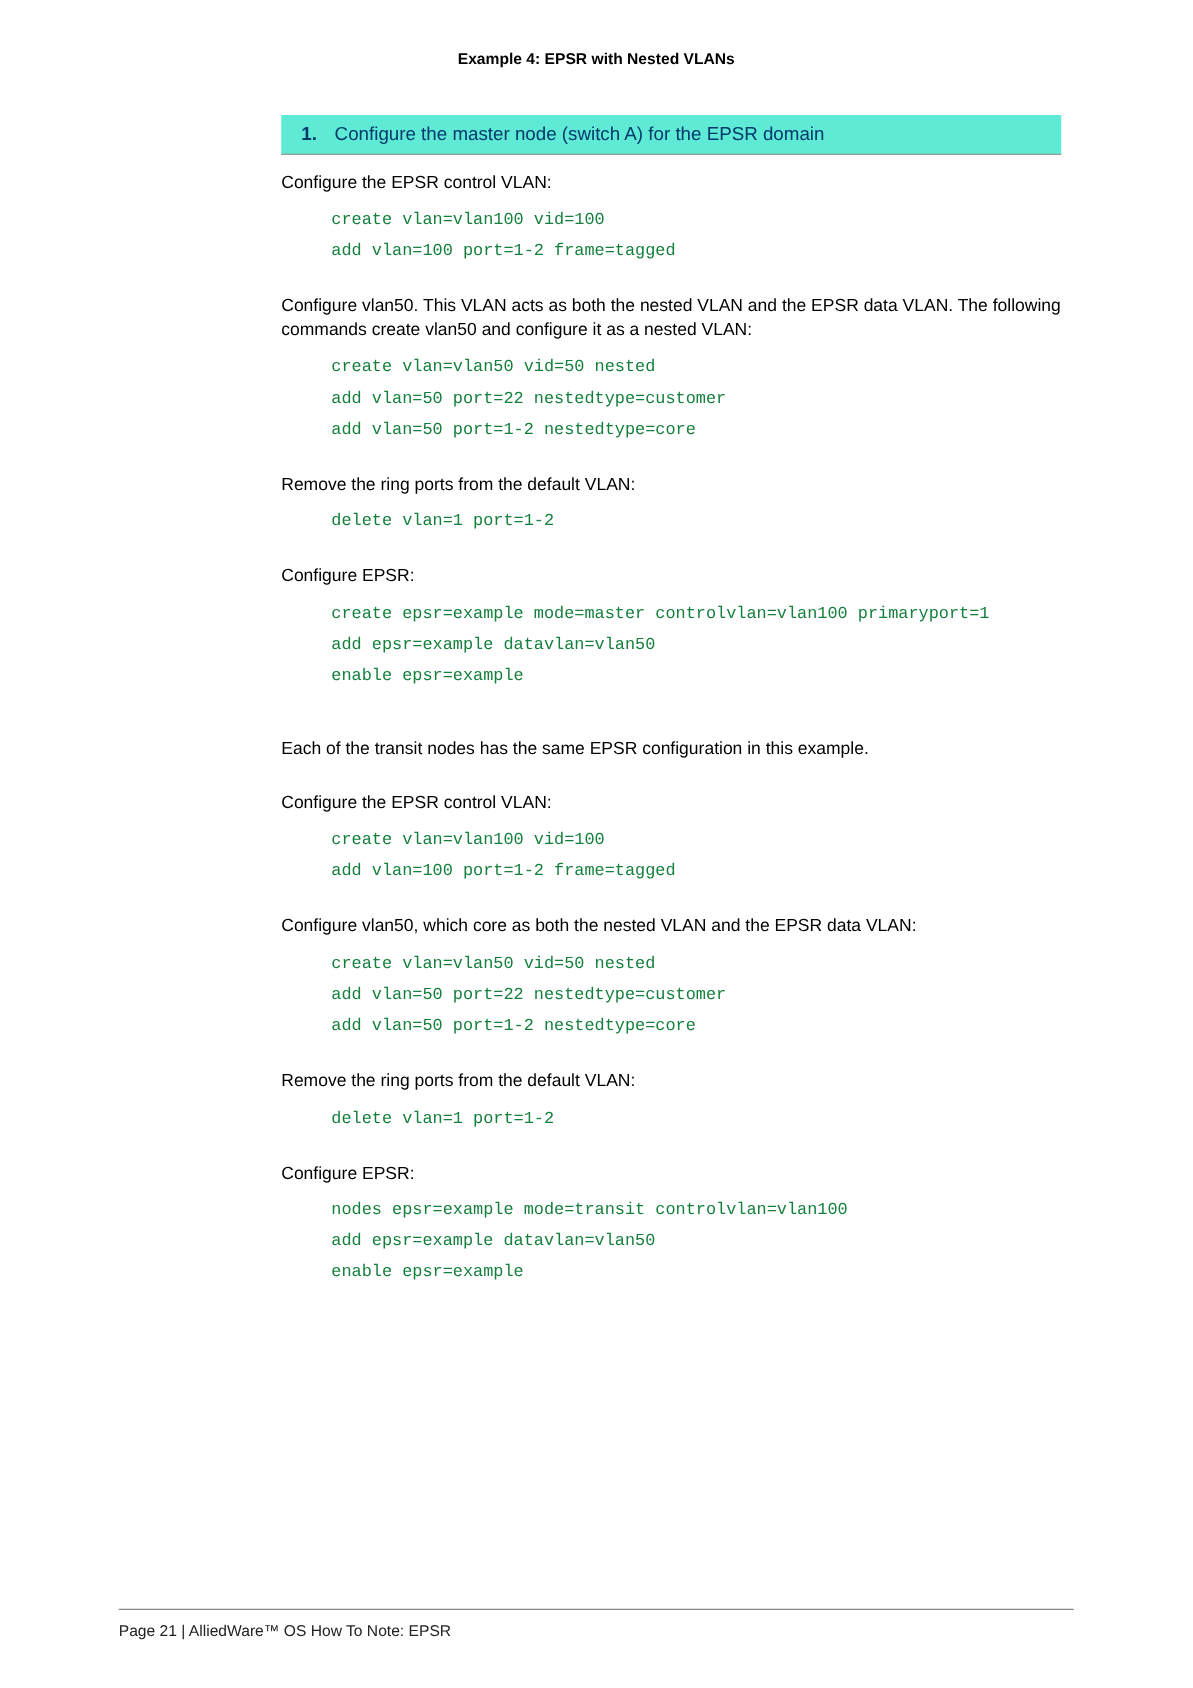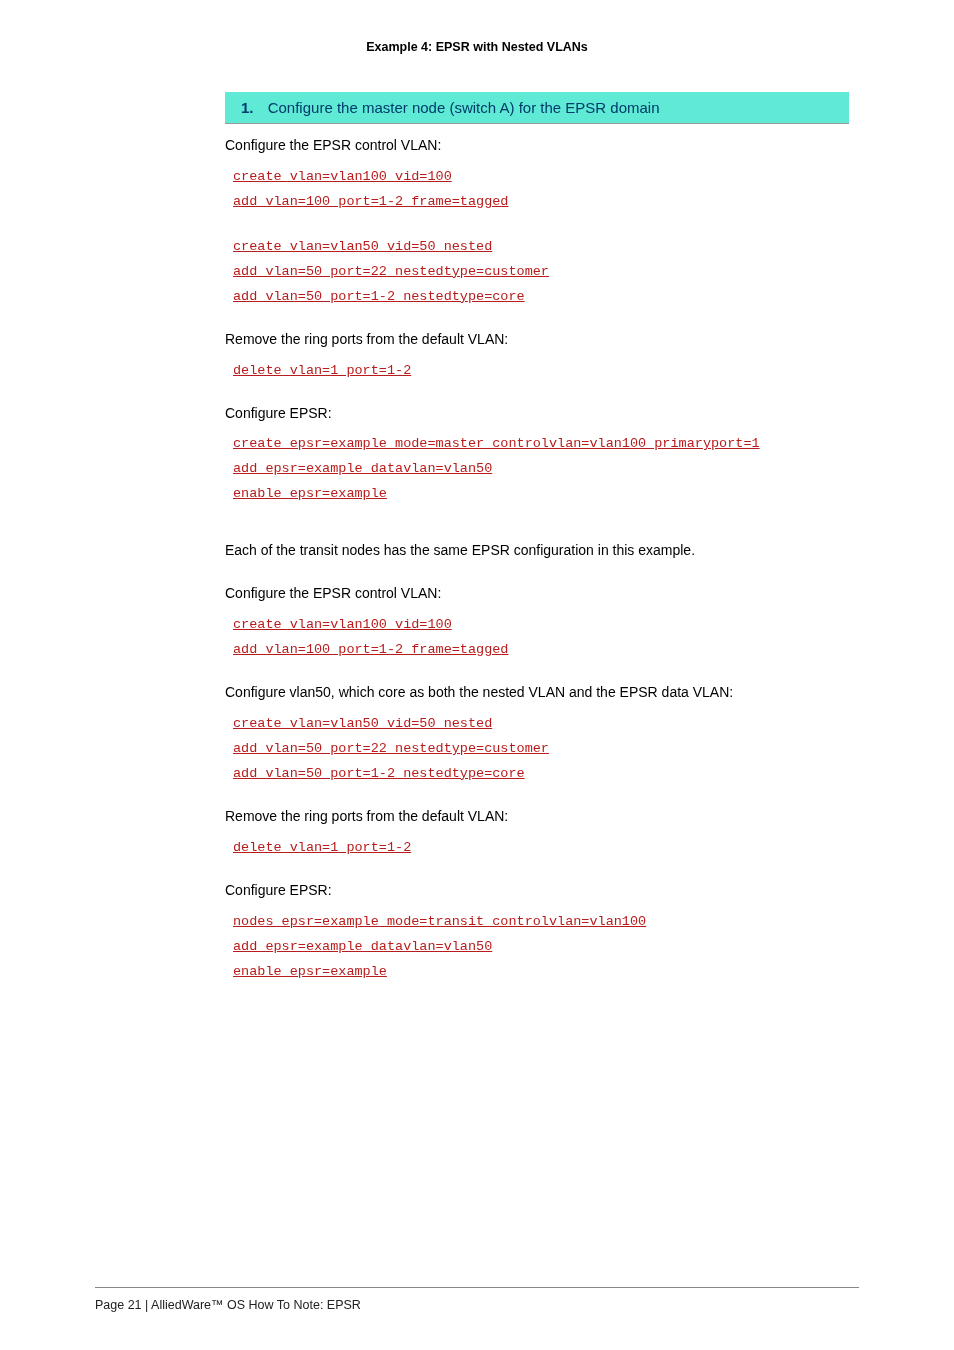--- a/index.html
+++ b/index.html
@@ -38,25 +38,24 @@
   }
   .desc {
     font-size: 14px;
     margin-bottom: 10px;
     line-height: 1.35;
   }
   .code {
     font-family: "Courier New", Courier, monospace;
     font-size: 13.5px;
     white-space: pre;
-    margin-left: 8px;
+    margin-left: 40px;
     margin-bottom: 20px;
     line-height: 1.85;
-    color: #b91c1c;
-    text-decoration: underline;
+    color: #15803d;
   }
   .gap { height: 14px; }
   .footer-rule {
     position: absolute;
     left: 95px;
     right: 95px;
     bottom: 62px;
     border-top: 1px solid #888;
   }
   .footer {
@@ -77,20 +76,21 @@
 
     <div class="step-heading">
       <span class="num">1.</span>
       <span>Configure the master node (switch A) for the EPSR domain</span>
     </div>
 
     <div class="desc">Configure the EPSR control VLAN:</div>
     <div class="code">create vlan=vlan100 vid=100
 add vlan=100 port=1-2 frame=tagged</div>
 
+    <div class="desc">Configure vlan50. This VLAN acts as both the nested VLAN and the EPSR data VLAN. The following commands create vlan50 and configure it as a nested VLAN:</div>
     <div class="code">create vlan=vlan50 vid=50 nested
 add vlan=50 port=22 nestedtype=customer
 add vlan=50 port=1-2 nestedtype=core</div>
 
     <div class="desc">Remove the ring ports from the default VLAN:</div>
     <div class="code">delete vlan=1 port=1-2</div>
 
     <div class="desc">Configure EPSR:</div>
     <div class="code">create epsr=example mode=master controlvlan=vlan100 primaryport=1
 add epsr=example datavlan=vlan50

